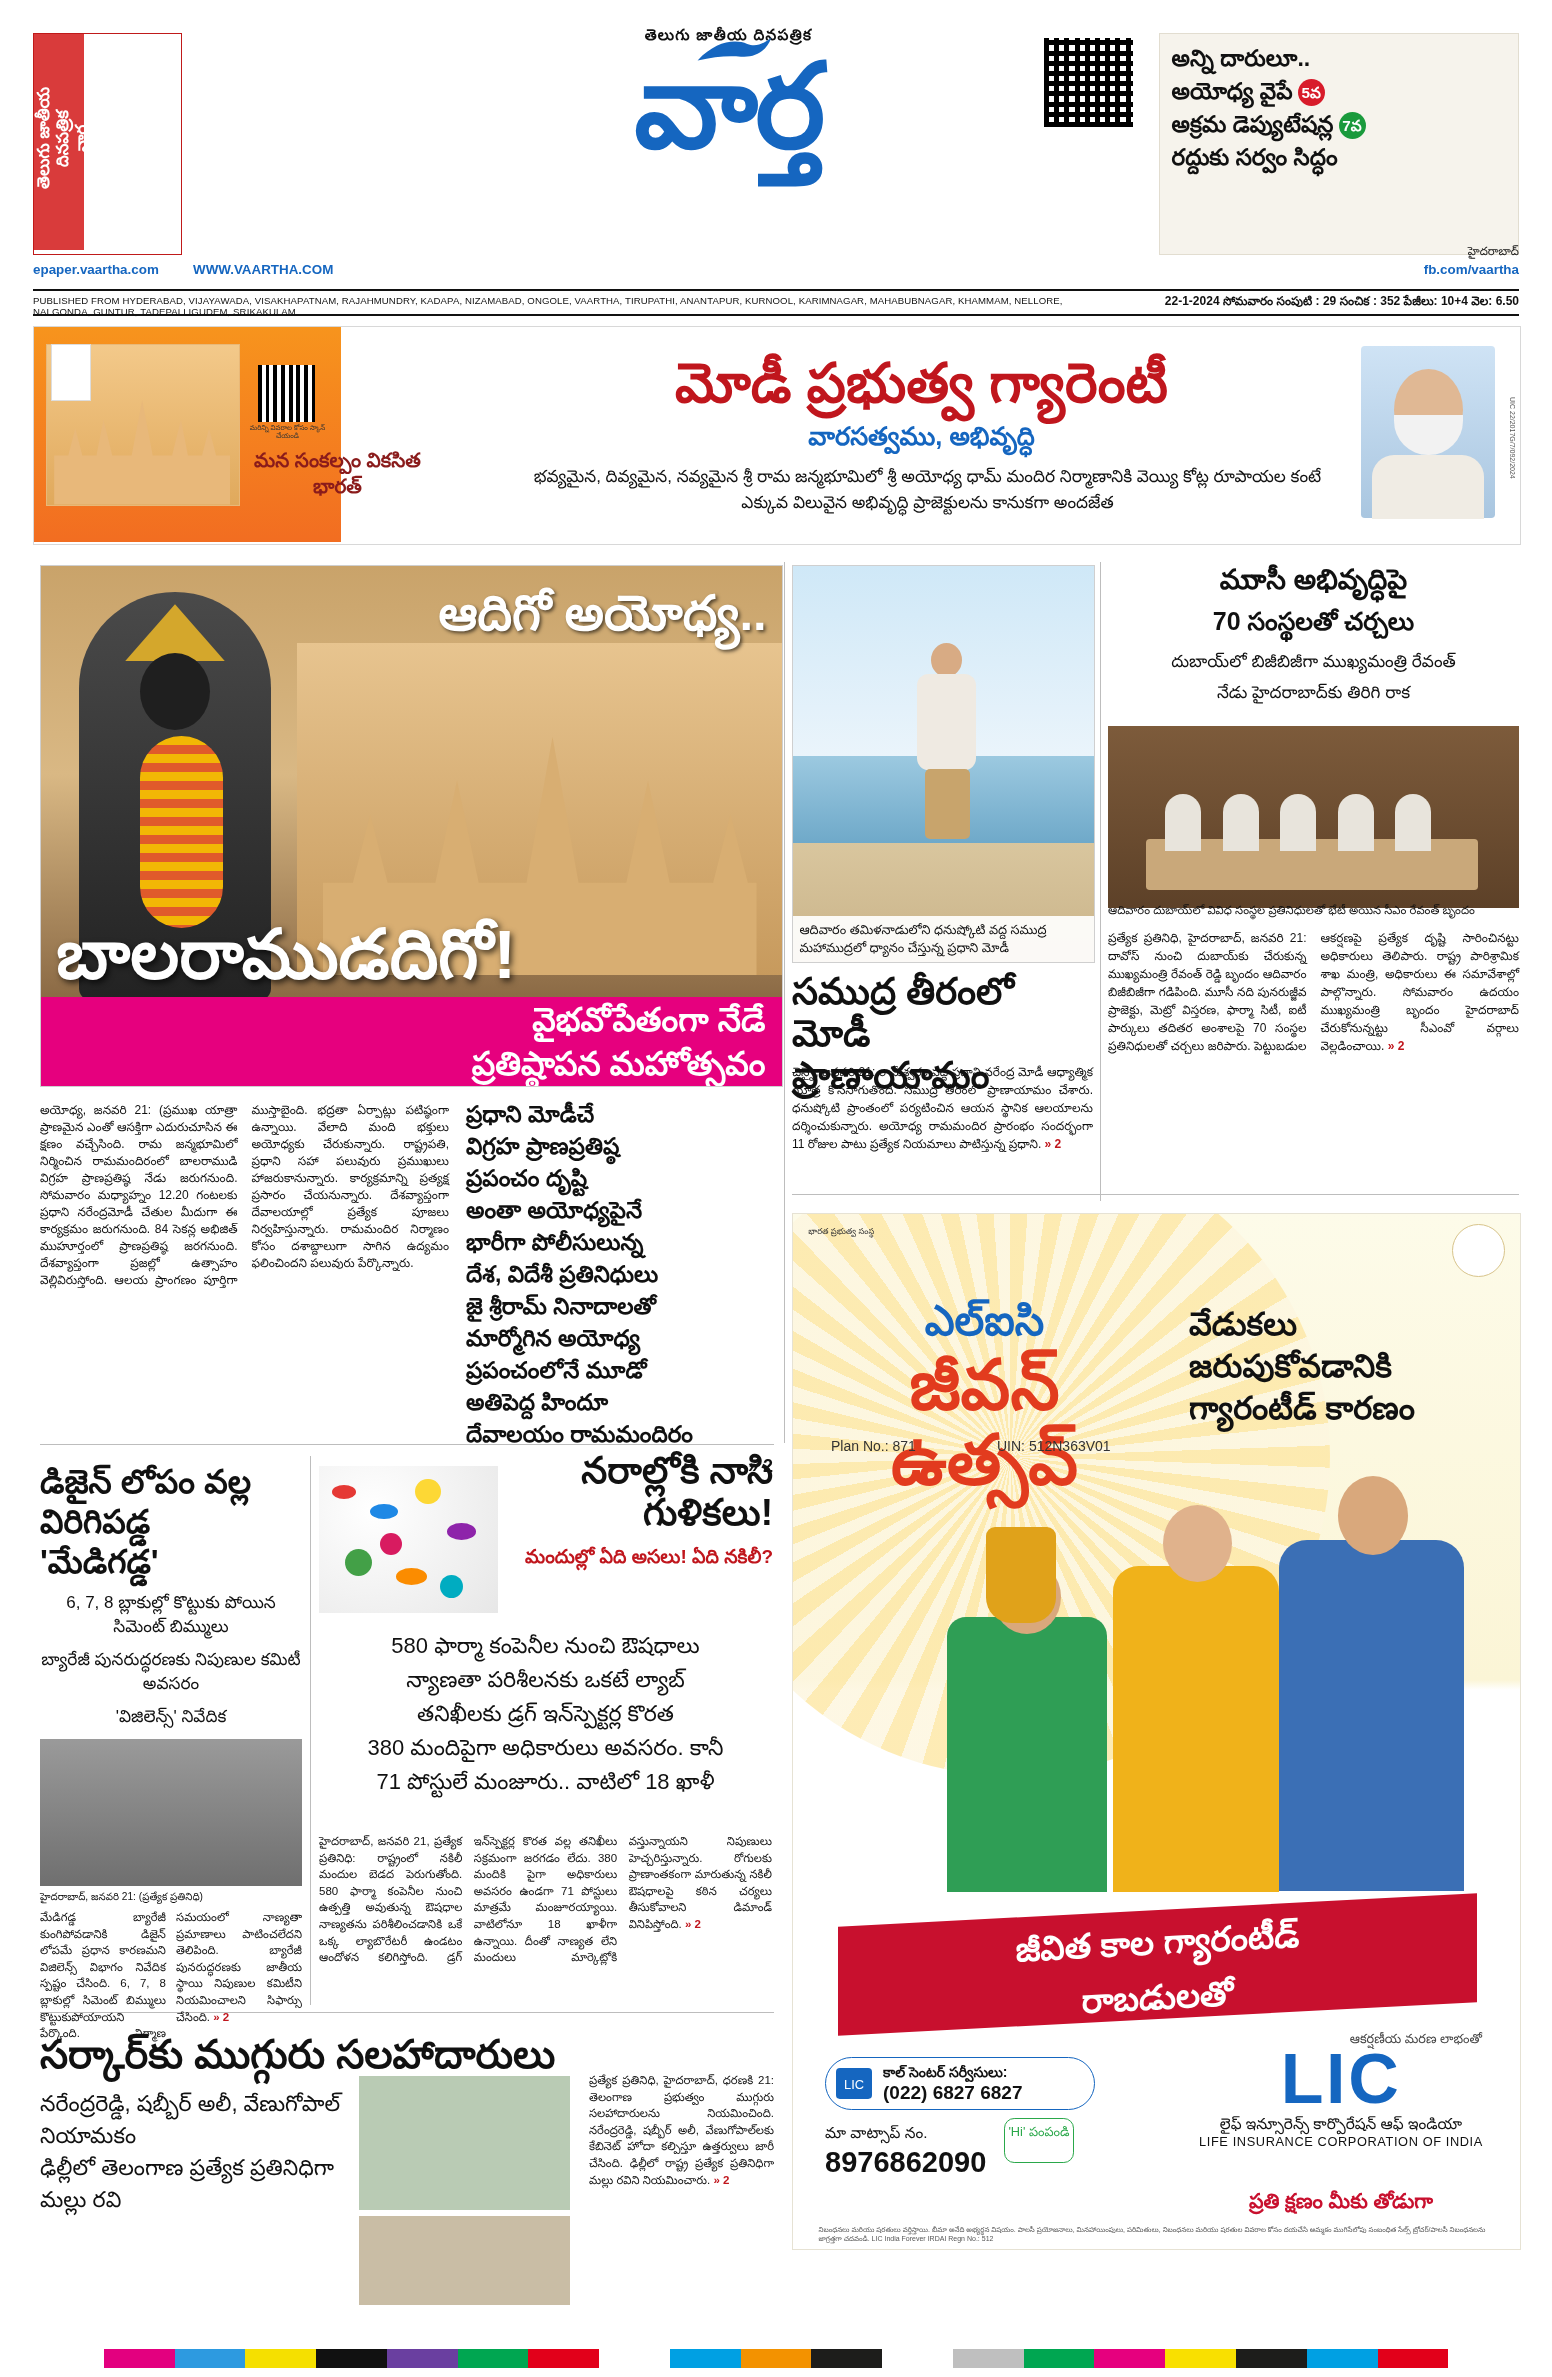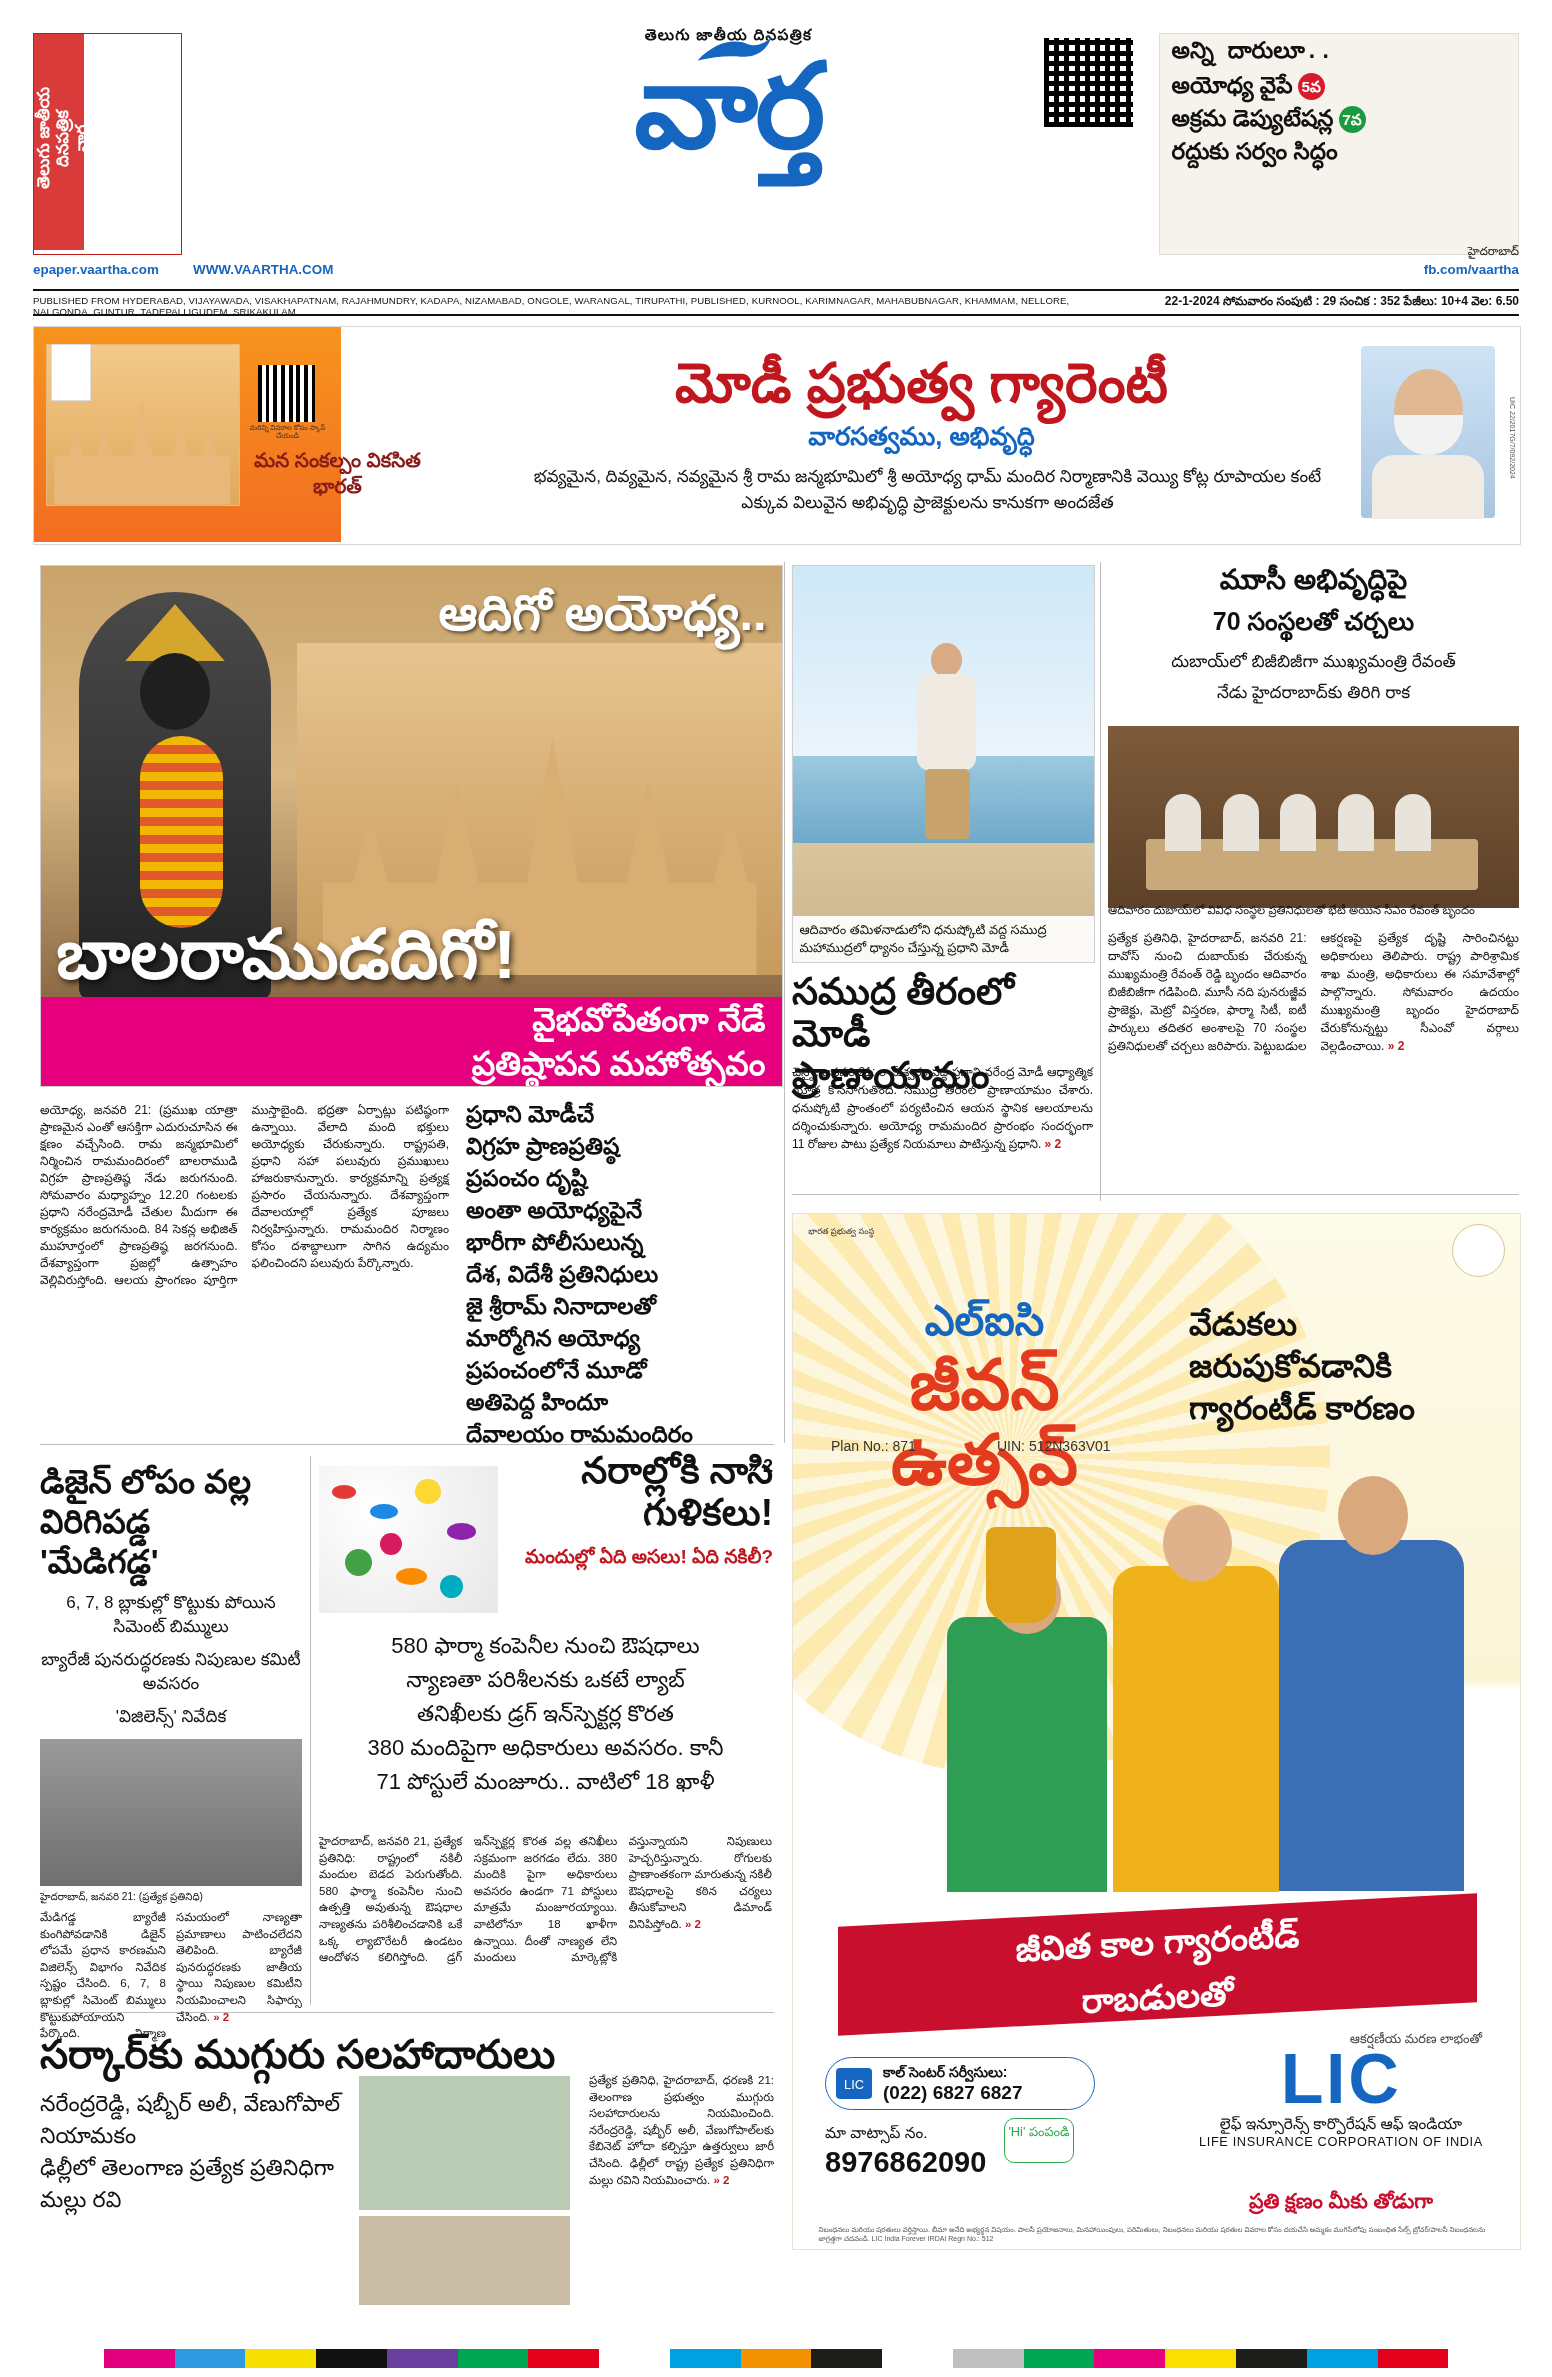--- a/index.html
+++ b/index.html
@@ -18,21 +18,21 @@
   .mh-center{position:absolute;left:409px;top:25.5px;width:639px;text-align:center;}
   .mh-center .kicker{font-size:15.3px;color:#111;letter-spacing:1.3px;margin-bottom:0px;font-weight:bold;}
   .mh-center .logo{font-size:118px;line-height:118px;color:#1566c0;font-weight:bold;letter-spacing:-2.6px;}
   .bird{position:absolute;left:696px;top:35px;width:77px;height:35px;}
   .qr{position:absolute;left:1041px;top:35px;width:89px;height:89px;background:
      repeating-linear-gradient(90deg,#000 0 5.1px,#fff 5.1px 10.2px),
      repeating-linear-gradient(0deg,#000 0 5.1px,transparent 5.1px 10.2px);
      background-blend-mode:multiply;border:3.8px solid #fff;}
   .mh-right{position:absolute;left:1159px;top:33px;width:358px;height:220px;background:#f6f3ec;border:1.3px solid #e2ddd0;}
   .mh-right .line{font-size:23px;line-height:33px;color:#111;font-weight:bold;padding:0 11.5px;}
-  .mh-right .line.r1{padding-top:2px;font-family:Liberation Mono, monospace;}
+  .mh-right .line.r1{padding-top:8px;}
   .pg-badge{display:inline-block;width:27px;height:27px;border-radius:50%;background:#d81b2a;color:#fff;font-size:15.3px;line-height:27px;text-align:center;vertical-align:middle;margin-left:5.1px;}
   .pg-badge.g{background:#1a9a3c;}
   .mh-strip{position:absolute;left:33px;top:262px;width:1486px;height:25.5px;}
   .mh-strip .l{position:absolute;left:0;top:0;font-size:13.4px;color:#1566c0;font-weight:bold;}
   .mh-strip .l2{position:absolute;left:160px;top:0;font-size:13.4px;color:#1566c0;font-weight:bold;}
   .mh-strip .r{position:absolute;right:0;top:0;font-size:13.4px;color:#1566c0;font-weight:bold;}
   .mh-strip .hyd{position:absolute;right:0;top:-16.6px;font-size:11.5px;color:#111;}
   .mh-rule{position:absolute;left:33px;top:289px;width:1486px;height:1.9px;background:#111;}
   .pubinfo{position:absolute;left:33px;top:295px;width:1086px;font-size:9.6px;color:#111;letter-spacing:0.1px;}
   .dateinfo{position:absolute;right:33px;top:294px;font-size:12px;color:#111;font-weight:bold;}
@@ -204,21 +204,21 @@
       <div class="line"><span>రద్దుకు సర్వం సిద్ధం</span></div>
     </div>
 
     <div class="mh-strip">
       <span class="l">epaper.vaartha.com</span>
       <span class="l2">WWW.VAARTHA.COM</span>
       <span class="hyd">హైదరాబాద్</span>
       <span class="r">fb.com/vaartha</span>
     </div>
     <div class="mh-rule"></div>
-    <div class="pubinfo">PUBLISHED FROM HYDERABAD, VIJAYAWADA, VISAKHAPATNAM, RAJAHMUNDRY, KADAPA, NIZAMABAD, ONGOLE, WARANGAL, TIRUPATHI, PUBLISHED, KURNOOL, KARIMNAGAR, MAHABUBNAGAR, KHAMMAM, NELLORE, NALGONDA, GUNTUR, TADEPALLIGUDEM, SRIKAKULAM</div>
+    <div class="pubinfo">PUBLISHED FROM HYDERABAD, VIJAYAWADA, VISAKHAPATNAM, RAJAHMUNDRY, KADAPA, NIZAMABAD, ONGOLE, VAARTHA, TIRUPATHI, ANANTAPUR, KURNOOL, KARIMNAGAR, MAHABUBNAGAR, KHAMMAM, NELLORE, NALGONDA, GUNTUR, TADEPALLIGUDEM, SRIKAKULAM</div>
     <div class="dateinfo">22-1-2024 సోమవారం సంపుటి : 29 సంచిక : 352 పేజీలు: 10+4 వెల: 6.50</div>
     <div class="mh-rule2"></div>
   </div>
 
   <div class="ad-modi">
     <div class="orangebar"></div>
     <div class="temple">
       <div class="silh"></div>
     </div>
     <div class="emblem"></div>

